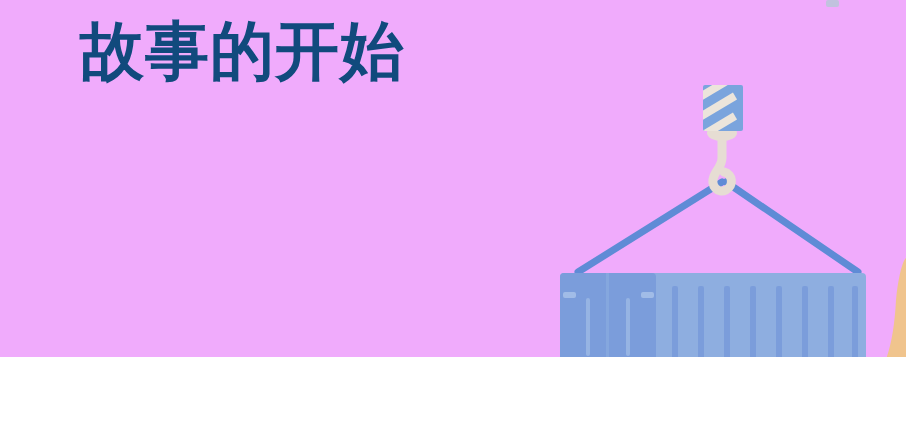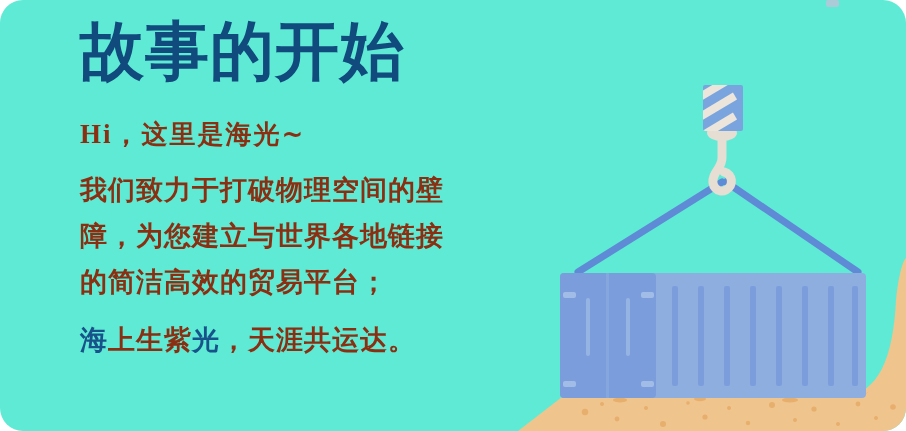--- a/index.html
+++ b/index.html
@@ -3,25 +3,24 @@
 <meta charset="utf-8">
 <style>
   html, body {
     margin: 0;
     padding: 0;
     background: #ffffff;
   }
   #poster {
     position: relative;
     width: 906px;
-    height: 431px;
+    height: 357px;
     overflow: hidden;
-    background: #5eead4;
+    background: #f0abfc;
     font-family: "Liberation Sans", "DejaVu Sans", sans-serif;
-    border-radius: 23px;
   }
 
   
   .illustration {
     position: absolute;
     left: 0; top: 0;
     width: 906px;
     height: 431px;
     pointer-events: none;
   }
@@ -196,30 +195,15 @@
       </g>
     </g>
   </svg>
 
   <div class="corner-mark"></div>
 
   <div class="text-block">
 
     <h1 class="page-title">故事的开始</h1>
 
-    <div class="body-lines">
-
-      <div class="line greeting">
-        <span>Hi</span><span>，</span><span class="cn">这里是海光~</span>
-      </div>
-
-      <div class="line para">我们致力于打破物理空间的壁</div>
-      <div class="line para">障，为您建立与世界各地链接</div>
-      <div class="line para">的简洁高效的贸易平台；</div>
-
-      <div class="line slogan">
-        <span class="hl-blue">海</span><span class="hl-brown">上生紫</span><span class="hl-blue">光</span><span class="hl-brown">，天涯共运达。</span>
-      </div>
-
-    </div>
   </div>
 
 </div>
 
 </body></html>

